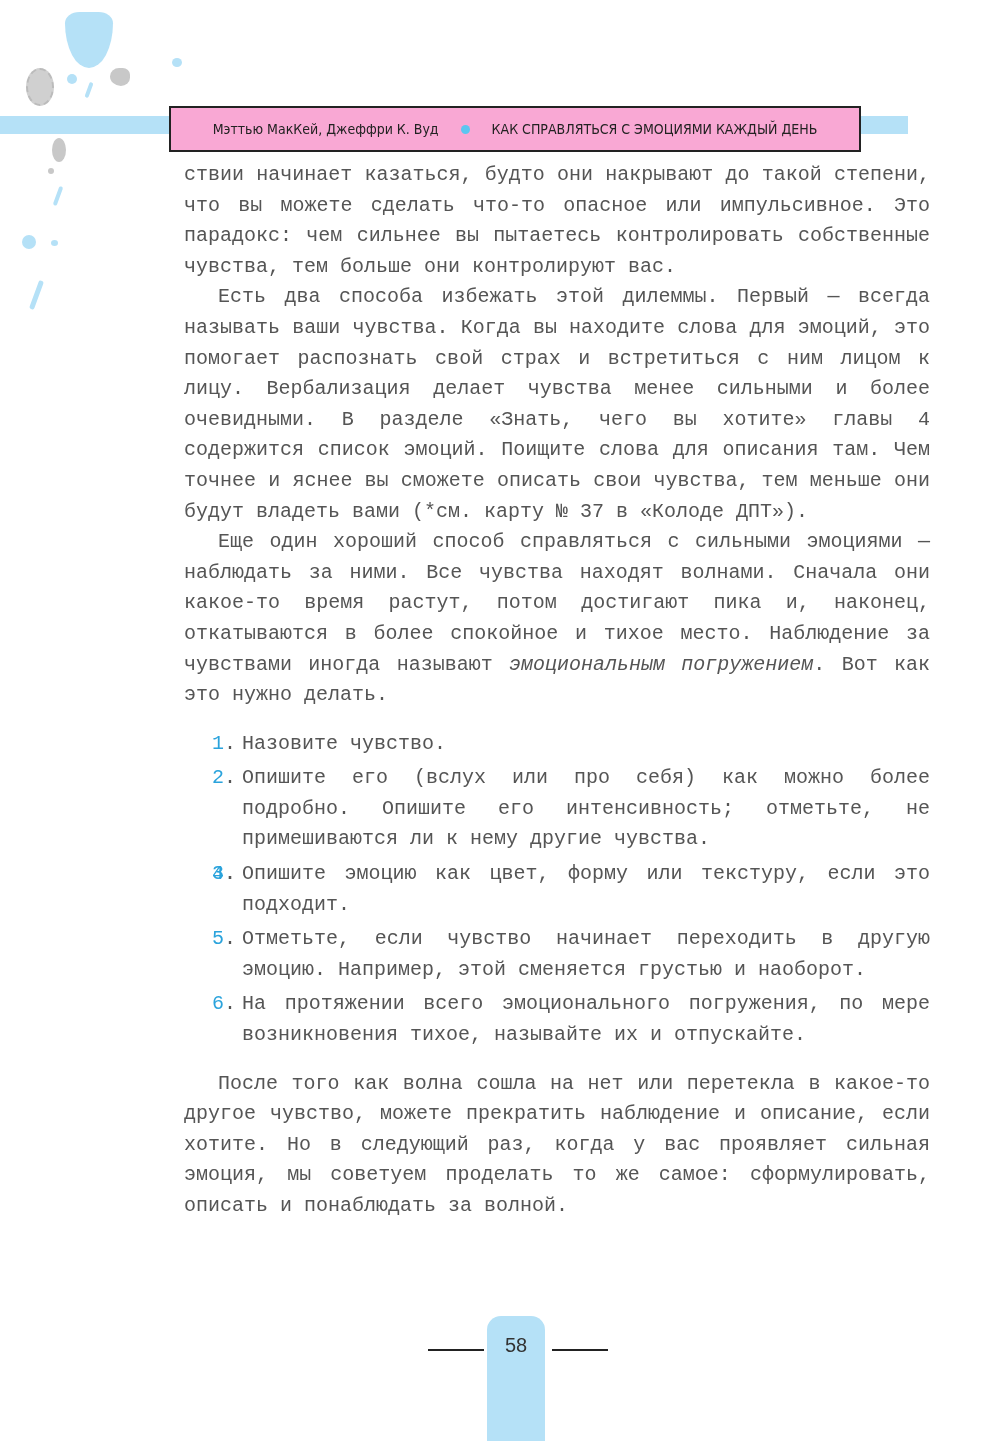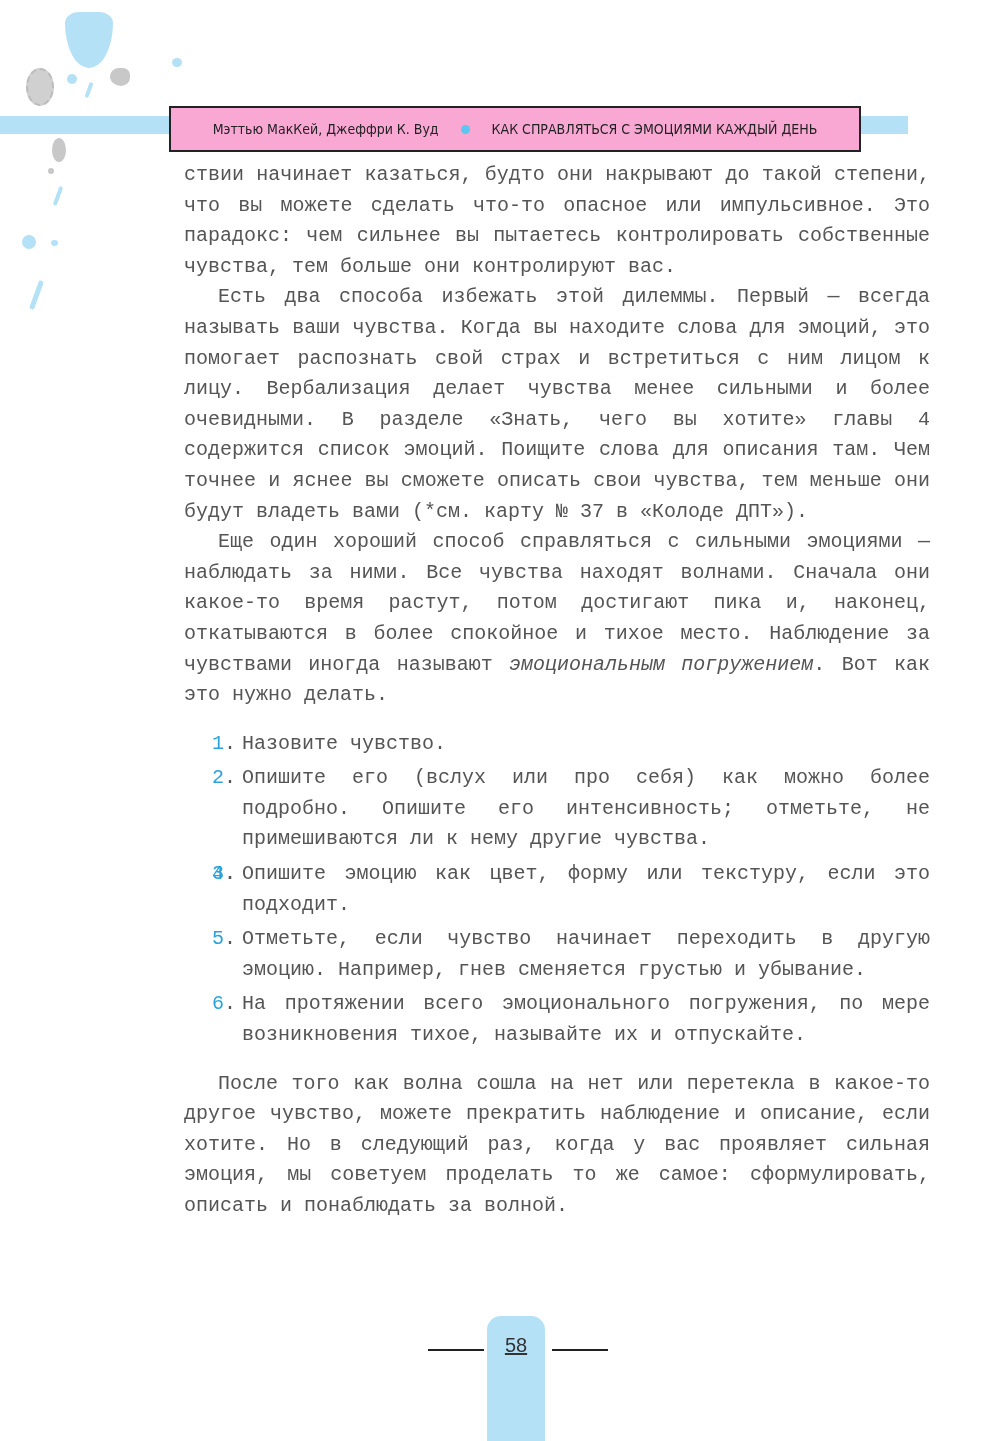--- a/index.html
+++ b/index.html
@@ -24,21 +24,21 @@
   .content p { margin:0; text-indent:34px; }
   .content p.first { text-indent:0; }
   ol { list-style:none; margin:18px 0 18px 0; padding:0; }
   ol li { position:relative; padding-left:58px; margin-bottom:4px; }
   ol li .num { position:absolute; left:28px; top:0; color:#2aa3dc; }
   ol li .num-dot { color:#555; }
   em { font-style:italic; }
   .page-tab { position:absolute; left:487px; top:1316px; width:58px; height:125px;
               background:#b5e1f7; border-radius:14px 14px 0 0; }
   .page-num { position:absolute; left:487px; top:1334px; width:58px; text-align:center;
-              font-family:"Liberation Sans", sans-serif; font-size:20px; color:#333;text-decoration:underline; }
+              font-family:"Liberation Sans", sans-serif; font-size:20px; color:#333; }
   .page-line { position:absolute; top:1349px; height:2px; background:#222; width:56px; }
 </style>
 </head>
 <body>
 
 <div class="deco blob-big"></div>
 <div class="deco dot" style="left:172px;top:58px;width:10px;height:9px;"></div>
 <div class="deco dot" style="left:67px;top:74px;width:10px;height:10px;"></div>
 <div class="deco grey" style="left:26px;top:68px;width:24px;height:34px;border-radius:50%;border:2px dashed #bbb;background:#d0d0d0;"></div>
 <div class="deco grey" style="left:110px;top:68px;width:20px;height:18px;border-radius:50% 40% 50% 60%;"></div>
@@ -60,21 +60,21 @@
 <div class="content">
   <p class="first">ствии начинает казаться, будто они накрывают до такой степени, что вы можете сделать что-то опасное или импульсивное. Это парадокс: чем сильнее вы пытаетесь контролировать собственные чувства, тем больше они контролируют вас.</p>
   <p>Есть два способа избежать этой дилеммы. Первый — всегда называть ваши чувства. Когда вы находите слова для эмоций, это помогает распознать свой страх и встретиться с ним лицом к лицу. Вербализация делает чувства менее сильными и более очевидными. В разделе «Знать, чего вы хотите» главы 4 содержится список эмоций. Поищите слова для описания там. Чем точнее и яснее вы сможете описать свои чувства, тем меньше они будут владеть вами (*см. карту № 37 в «Колоде ДПТ»).</p>
   <p><span>Еще один хороший способ справляться с сильными эмоциями — наблюдать за ними. Все чувства находят волнами. Сначала они какое-то время растут, потом достигают пика и, наконец, откатываются в более спокойное и тихое место. Наблюдение за чувствами иногда называют </span><em>эмоциональным погружением</em><span>. Вот как это нужно делать.</span></p>
 
   <ol>
     <li><span class="num"><span>1</span><span class="num-dot">.</span></span><span>Назовите чувство.</span></li>
     <li><span class="num"><span>2</span><span class="num-dot">.</span></span><span>Опишите его (вслух или про себя) как можно более подробно. Опишите его интенсивность; отметьте, не примешиваются ли к нему другие чувства.</span></li>
     <li><span class="num"><span>3</span><span class="num-dot">.</span></span></li>
     <li><span class="num"><span>4</span><span class="num-dot">.</span></span><span>Опишите эмоцию как цвет, форму или текстуру, если это подходит.</span></li>
-    <li><span class="num"><span>5</span><span class="num-dot">.</span></span><span>Отметьте, если чувство начинает переходить в другую эмоцию. Например, гнев сменяется грустью и убывание.</span></li>
+    <li><span class="num"><span>5</span><span class="num-dot">.</span></span><span>Отметьте, если чувство начинает переходить в другую эмоцию. Например, этой сменяется грустью и наоборот.</span></li>
     <li><span class="num"><span>6</span><span class="num-dot">.</span></span><span>На протяжении всего эмоционального погружения, по мере возникновения тихое, называйте их и отпускайте.</span></li>
   </ol>
 
   <p>После того как волна сошла на нет или перетекла в какое-то другое чувство, можете прекратить наблюдение и описание, если хотите. Но в следующий раз, когда у вас проявляет сильная эмоция, мы советуем проделать то же самое: сформулировать, описать и понаблюдать за волной.</p>
 </div>
 
 <div class="page-tab"></div>
 <div class="page-line" style="left:428px;"></div>
 <div class="page-line" style="left:552px;"></div>
 <div class="page-num">58</div>

